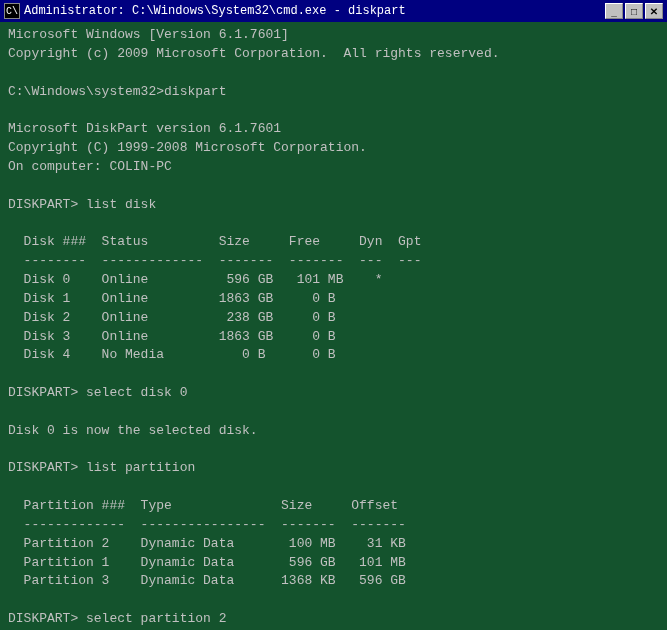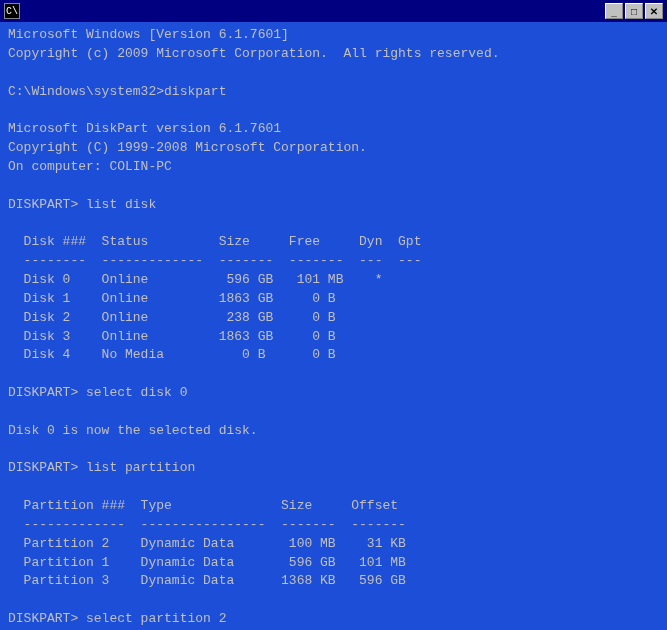--- a/index.html
+++ b/index.html
@@ -55,40 +55,41 @@
       display: flex;
       align-items: center;
       justify-content: center;
       font-size: 10px;
       color: #000;
       cursor: pointer;
       font-family: Arial, sans-serif;
       font-weight: bold;
     }
     .console {
-      background: #1d4ed8;
+      background: #14532d;
       color: #c0c0c0;
       padding: 4px 8px;
       height: calc(630px - 22px);
       overflow: hidden;
       white-space: pre;
       line-height: 1.45;
       font-size: 13px;
     }
     .line {
       display: block;
       white-space: pre;
     }
   </style>
 </head>
 <body>
 
 <div class="title-bar">
   <div class="title-bar-left">
     <span class="title-icon">C\</span>
+    <span class="title-text">Administrator: C:\Windows\System32\cmd.exe - diskpart</span>
   </div>
   <div class="title-bar-buttons">
     <div class="title-btn">_</div>
     <div class="title-btn">□</div>
     <div class="title-btn">✕</div>
   </div>
 </div>
 
 <div class="console" id="console-area"><span class="line">Microsoft Windows [Version 6.1.7601]</span><span class="line">Copyright (c) 2009 Microsoft Corporation.  All rights reserved.</span><span class="line">&nbsp;</span><span class="line">C:\Windows\system32&gt;diskpart</span><span class="line">&nbsp;</span><span class="line">Microsoft DiskPart version 6.1.7601</span><span class="line">Copyright (C) 1999-2008 Microsoft Corporation.</span><span class="line">On computer: COLIN-PC</span><span class="line">&nbsp;</span><span class="line">DISKPART&gt; list disk</span><span class="line">&nbsp;</span><span class="line">  Disk ###  Status         Size     Free     Dyn  Gpt</span><span class="line">  --------  -------------  -------  -------  ---  ---</span><span class="line">  Disk 0    Online          596 GB   101 MB    *      </span><span class="line">  Disk 1    Online         1863 GB     0 B         </span><span class="line">  Disk 2    Online          238 GB     0 B         </span><span class="line">  Disk 3    Online         1863 GB     0 B         </span><span class="line">  Disk 4    No Media          0 B      0 B         </span><span class="line">&nbsp;</span><span class="line">DISKPART&gt; select disk 0</span><span class="line">&nbsp;</span><span class="line">Disk 0 is now the selected disk.</span><span class="line">&nbsp;</span><span class="line">DISKPART&gt; list partition</span><span class="line">&nbsp;</span><span class="line">  Partition ###  Type              Size     Offset</span><span class="line">  -------------  ----------------  -------  -------</span><span class="line">  Partition 2    Dynamic Data       100 MB    31 KB</span><span class="line">  Partition 1    Dynamic Data       596 GB   101 MB</span><span class="line">  Partition 3    Dynamic Data      1368 KB   596 GB</span><span class="line">&nbsp;</span><span class="line">DISKPART&gt; select partition 2</span><span class="line">&nbsp;</span></div>
 

